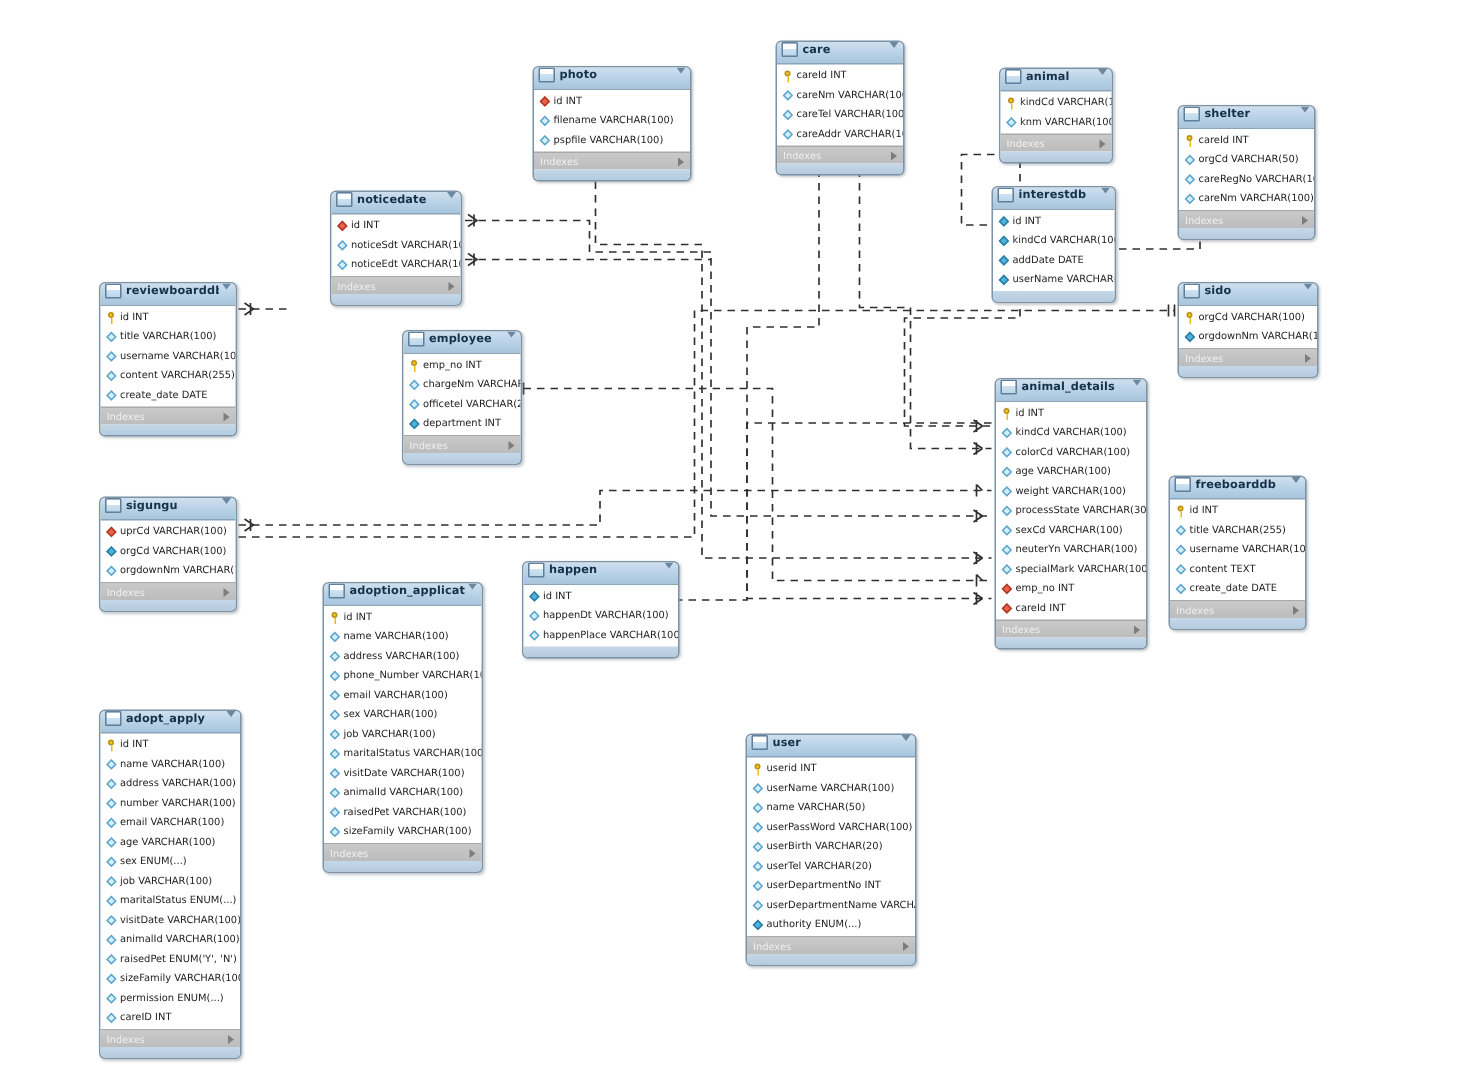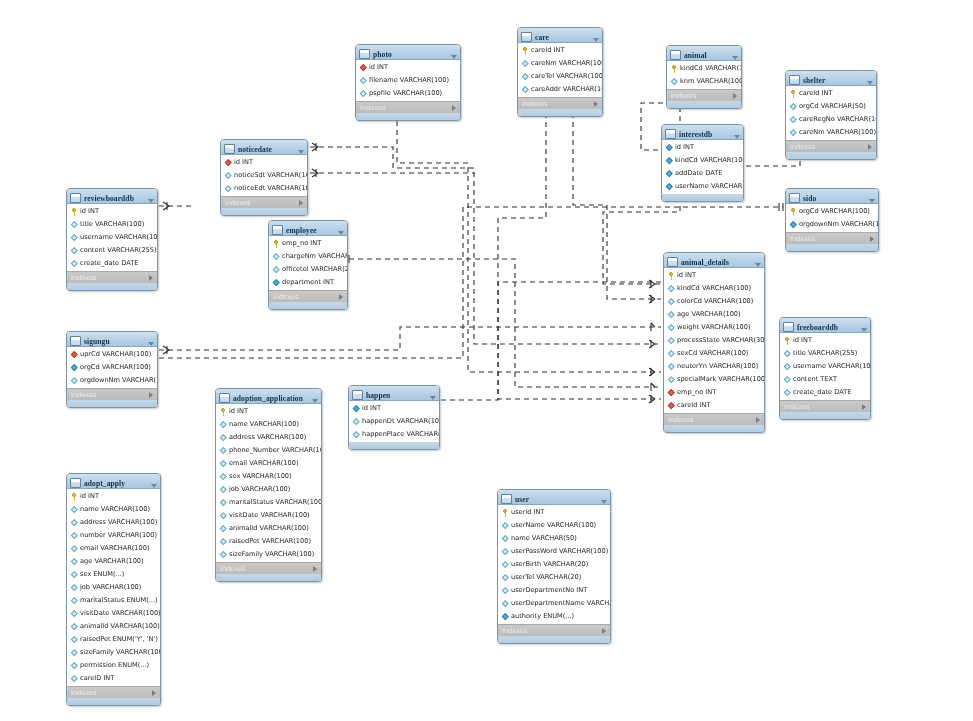--- a/index.html
+++ b/index.html
@@ -35,23 +35,22 @@
     box-shadow: 1px 1px 2px rgba(120,130,140,0.45);
     overflow: hidden;
   }
   .tbl-header {
     position: relative;
     height: 15px;
     box-sizing: border-box;
     background: linear-gradient(to bottom, #cfe0ef 0%, #b9d2e6 50%, #a8c6de 100%);
     border-bottom: 1px solid #8aa4ba;
     display: flex;
-    align-items: flex-end;
+    align-items: flex-start;
     padding: 0 3px;
-    font-family: Liberation Serif, serif;
   }
   .tbl-ico {
     width: 9px;
     height: 8px;
     flex: 0 0 auto;
     margin-right: 3px;
     border: 1px solid #5f7f9c;
     background: linear-gradient(to bottom,#ffffff 0%,#ffffff 42%,#cfe3f2 42%,#bcd7ea 100%);
     border-radius: 1px;
   }
@@ -328,21 +327,21 @@
             <span class="col-key k-col"></span>
             <span class="col-name">careNm VARCHAR(100)</span>
           </div>
         </div>
         <div class="idx-bar">
           <span class="idx-label">Indexes</span>
           <span class="idx-arrow"></span>
         </div>
         <div class="foot-pad"></div>
       </div>
-      <div class="table-node" style="left: 220px; top: 127px; width: 88px; margin-top: 12px;">
+      <div class="table-node" style="left: 220px; top: 127px; width: 88px;">
         <div class="tbl-header">
           <span class="tbl-ico"></span>
           <span class="tbl-title">noticedate</span>
           <span class="tbl-caret"></span>
         </div>
         <div class="cols">
           <div class="col-row">
             <span class="col-key k-fk"></span>
             <span class="col-name">id INT</span>
           </div>
@@ -646,21 +645,21 @@
             <span class="col-key k-col"></span>
             <span class="col-name">sizeFamily VARCHAR(100)</span>
           </div>
         </div>
         <div class="idx-bar">
           <span class="idx-label">Indexes</span>
           <span class="idx-arrow"></span>
         </div>
         <div class="foot-pad"></div>
       </div>
-      <div class="table-node" style="left: 348px; top: 385px; width: 92px;">
+      <div class="table-node" style="left: 348px; top: 374px; width: 105px;">
         <div class="tbl-header">
           <span class="tbl-ico"></span>
           <span class="tbl-title">happen</span>
           <span class="tbl-caret"></span>
         </div>
         <div class="cols">
           <div class="col-row">
             <span class="col-key k-nn"></span>
             <span class="col-name">id INT</span>
           </div>

